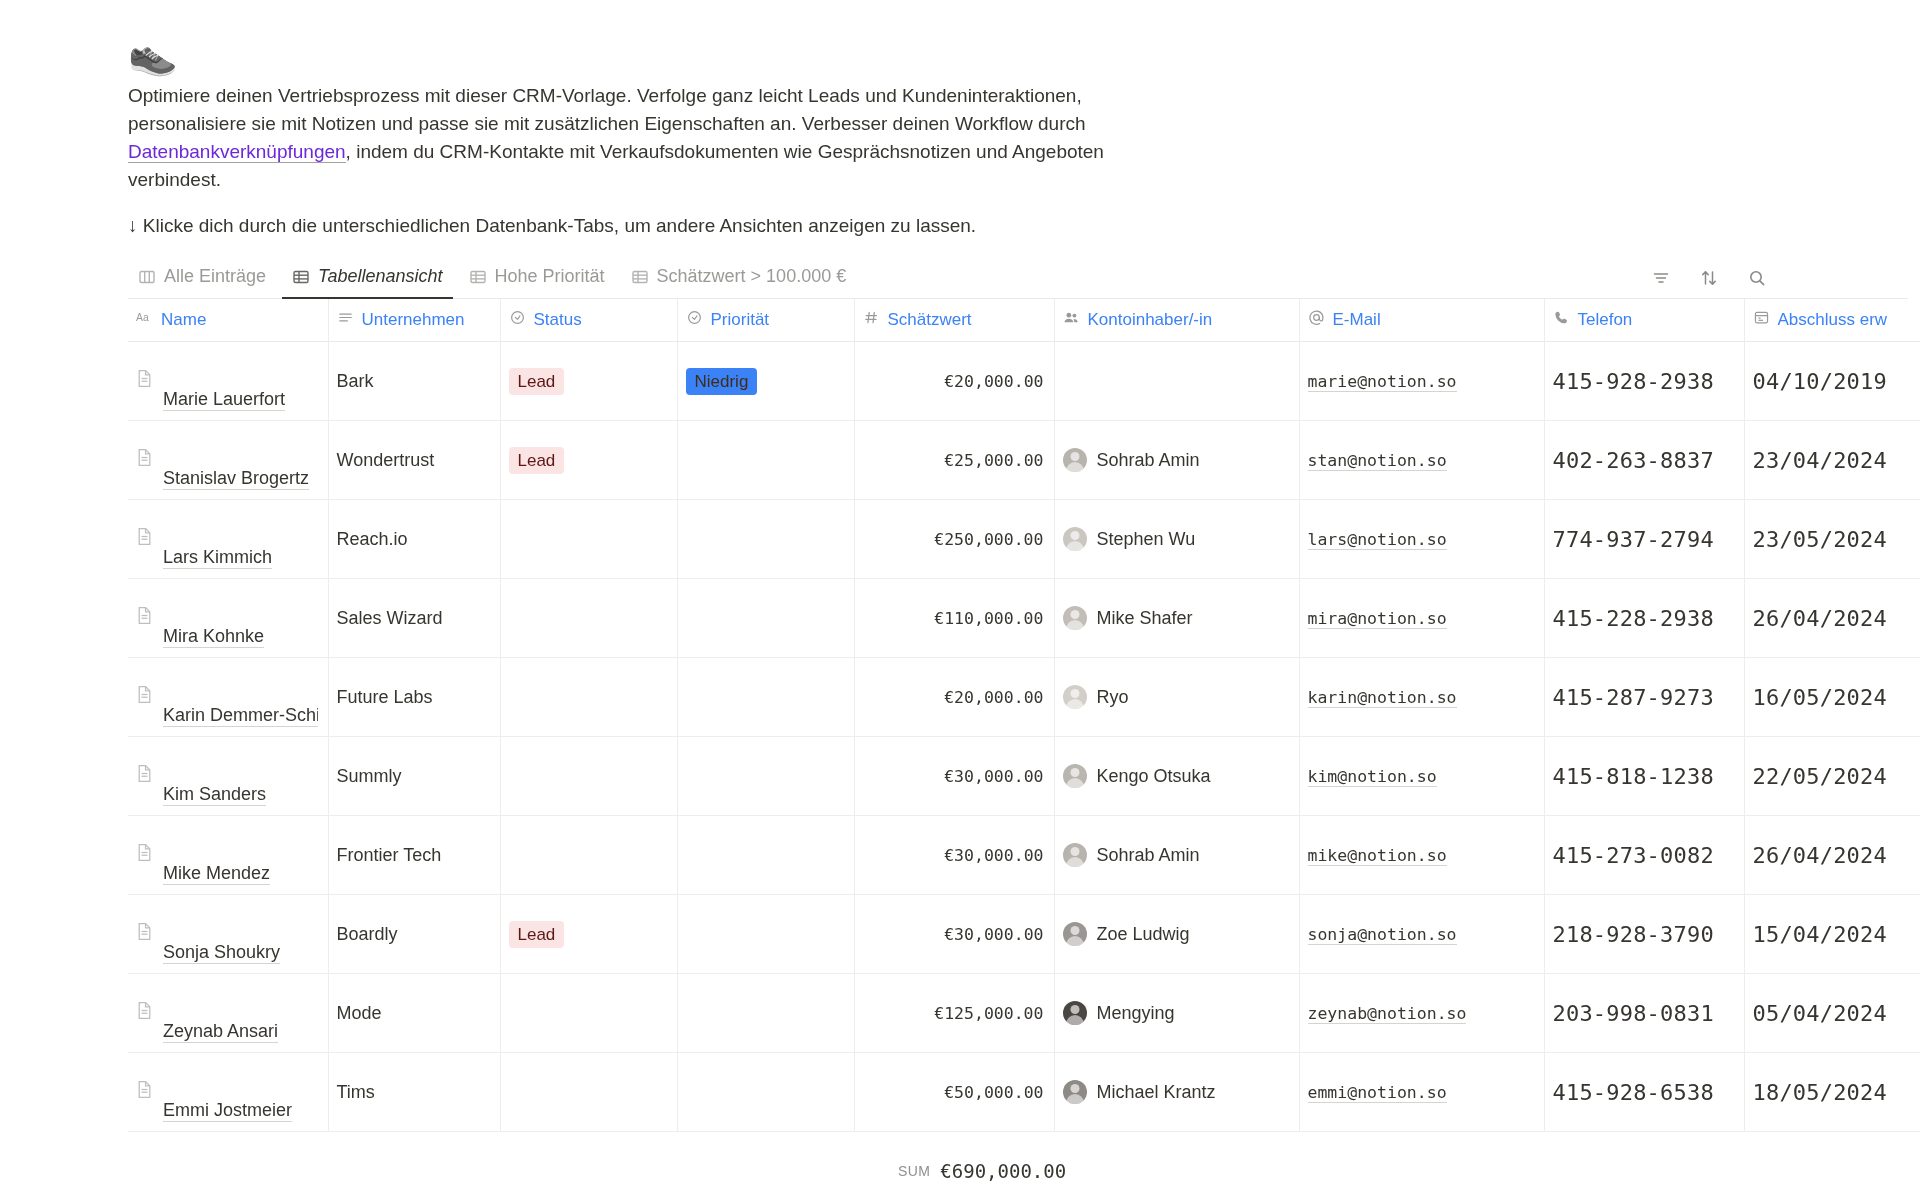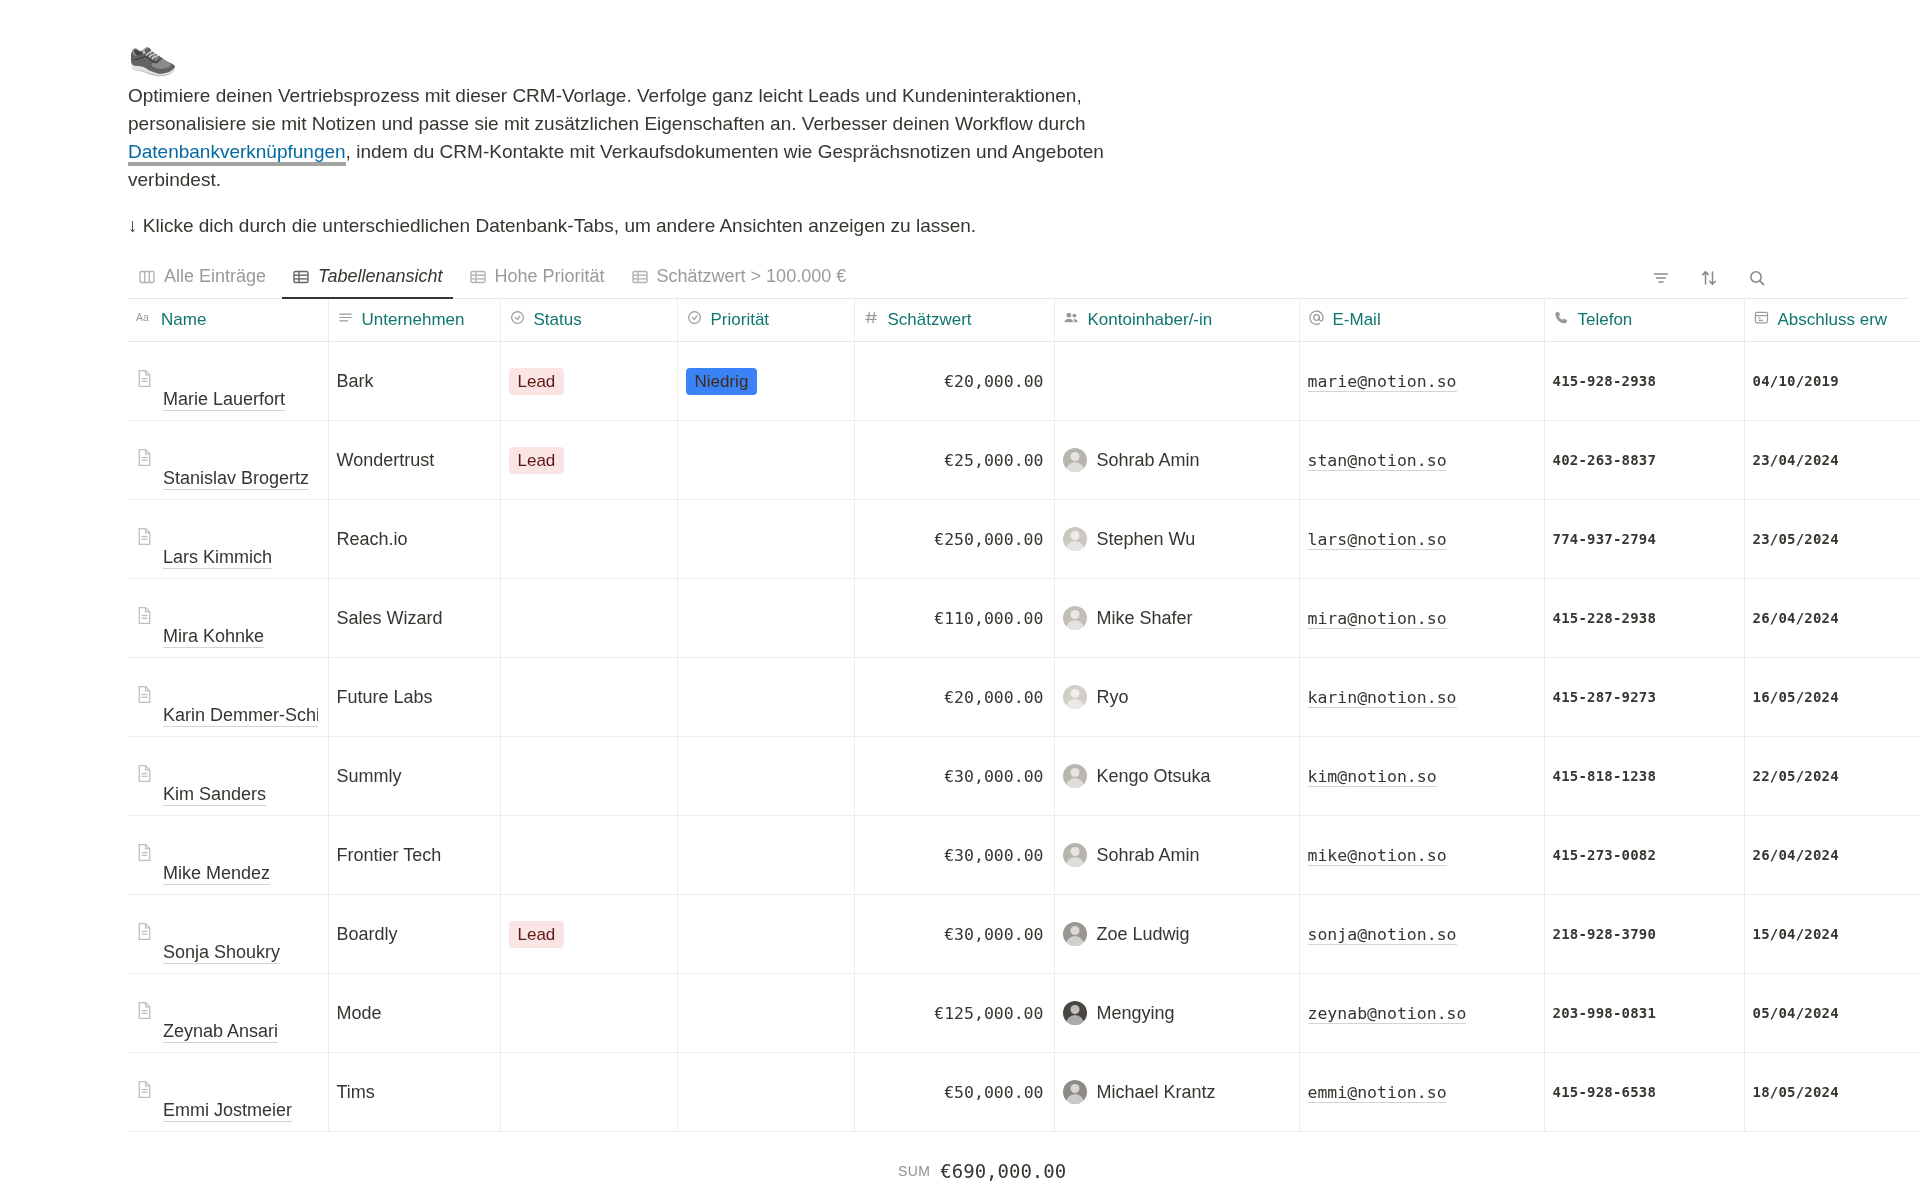--- a/index.html
+++ b/index.html
@@ -45,23 +45,23 @@
 
   
   .desc {
     font-size: 19px;
     line-height: 1.47;
     max-width: 985px;
     color: #37352f;
     margin-bottom: 18px;
   }
   .desc a {
-    color: #0369a1;
+    color: #6d28d9;
     text-decoration: none;
-    border-bottom: 4px solid #a3a3a3;
+    border-bottom: 1px solid #a3a3a3;
     cursor: pointer;
   }
   .hint {
     font-size: 19px;
     line-height: 1.45;
     color: #37352f;
     margin-bottom: 18px;
   }
 
   
@@ -119,21 +119,21 @@
   }
   table.db {
     border-collapse: collapse;
     table-layout: fixed;
     width: 1820px;
     font-size: 18px;
   }
   table.db th {
     text-align: center;
     font-weight: normal;
-    color: #0f766e;
+    color: #3b82f6;
     font-size: 17px;
     padding: 10px 10px 10px 8px;
     border-bottom: 1px solid #e9e9e7;
     border-right: 1px solid #eeedec;
     height: 42px;
     vertical-align: middle;
     white-space: nowrap;
     overflow: hidden;
   }
   table.db th .th-inner {
@@ -175,23 +175,22 @@
   .name-text {
     border-bottom: 1px solid #d6d4d0;
     font-size: 18px;
     overflow: hidden;
     text-overflow: clip;
     white-space: nowrap;
     margin-top: 38px;
   }
   .mono {
     font-family: "DejaVu Sans Mono", monospace;
-    font-size: 14px;
+    font-size: 22px;
     letter-spacing: .2px;
-    font-weight: bold;
   }
   .num {
     text-align: right;
     font-family: "DejaVu Sans Mono", monospace;
     font-size: 16.5px;
     padding-right: 14px;
   }
   .pill {
     display: inline-block;
     padding: 3px 9px;

